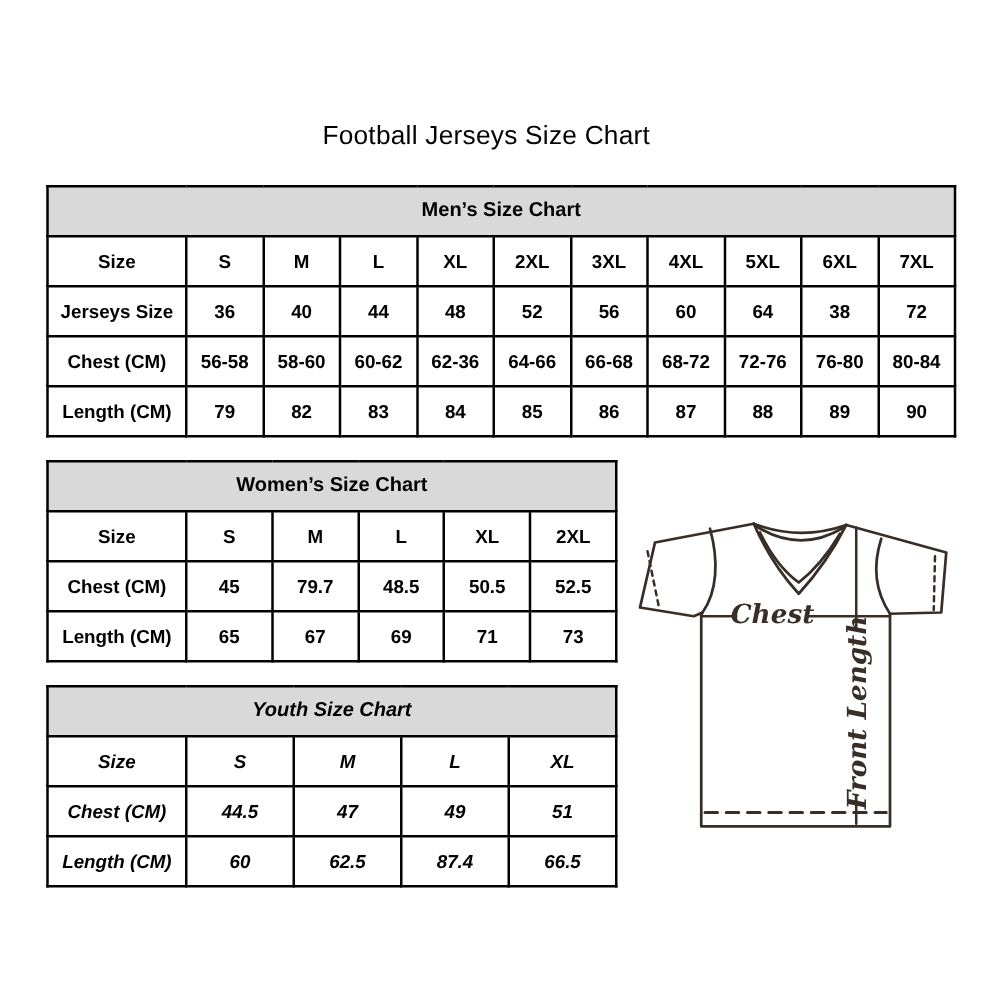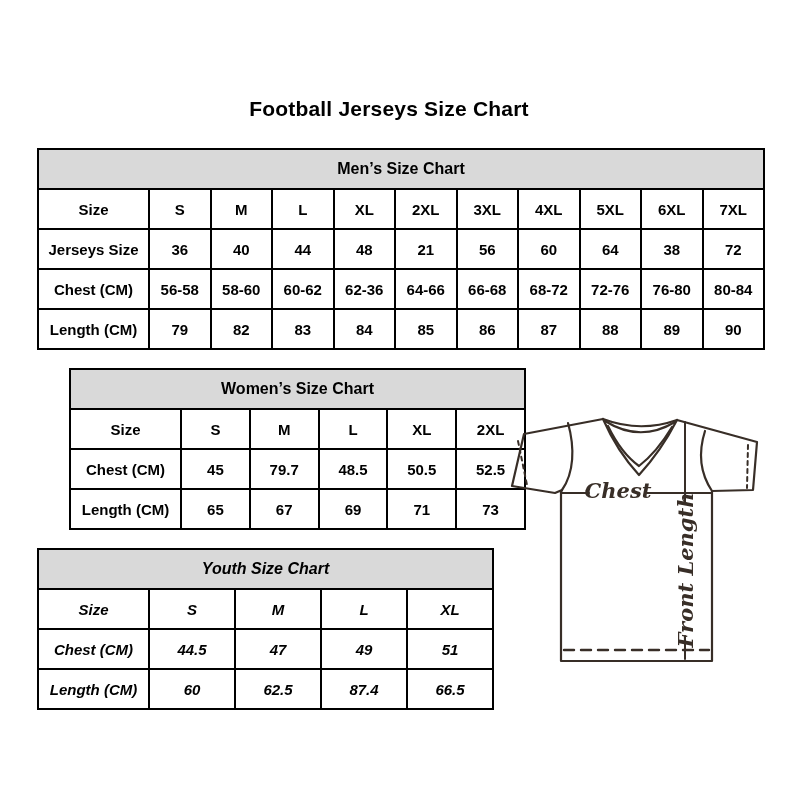--- a/index.html
+++ b/index.html
@@ -2,21 +2,21 @@
 <html><head>
 <meta charset="utf-8">
 <style>
   html,body{margin:0;padding:0;}
   body{
     width:800px;height:800px;position:relative;background:#ffffff;
     font-family:"Liberation Sans",sans-serif;color:#000;overflow:hidden;
   }
   .page-title{
     position:absolute;top:97px;left:0;width:778px;text-align:center;
-    font-size:21px;font-weight:bold;letter-spacing:0.2px;
+    font-size:21px;font-weight:normal;letter-spacing:0.2px;
   }
   table.size-table{
     position:absolute;border-collapse:collapse;table-layout:fixed;background:#fff;padding-left:30px;
   }
   .size-table th,.size-table td{
     border:2px solid #000;height:40px;box-sizing:border-box;
     text-align:center;vertical-align:middle;
     font-weight:bold;font-size:15px;padding:0;line-height:1;
   }
   .size-table thead th{
@@ -65,21 +65,21 @@
         <td>5XL</td>
         <td>6XL</td>
         <td>7XL</td>
       </tr>
       <tr>
         <td>Jerseys Size</td>
         <td>36</td>
         <td>40</td>
         <td>44</td>
         <td>48</td>
-        <td>21</td>
+        <td>52</td>
         <td>56</td>
         <td>60</td>
         <td>64</td>
         <td>38</td>
         <td>72</td>
       </tr>
       <tr>
         <td>Chest (CM)</td>
         <td>56-58</td>
         <td>58-60</td>
@@ -100,21 +100,21 @@
         <td>84</td>
         <td>85</td>
         <td>86</td>
         <td>87</td>
         <td>88</td>
         <td>89</td>
         <td>90</td>
       </tr>
     </tbody>
   </table>
-<table class="size-table" style="left: 37px; top: 368px; width: 455px; margin-left: 32px;">
+<table class="size-table" style="left: 37px; top: 368px; width: 455px;">
     <colgroup>
       <col style="width: 111px;">
       <col style="width: 68.8px;">
       <col style="width: 68.8px;">
       <col style="width: 68.8px;">
       <col style="width: 68.8px;">
       <col style="width: 68.8px;">
     </colgroup>
     <thead>
       <tr>

